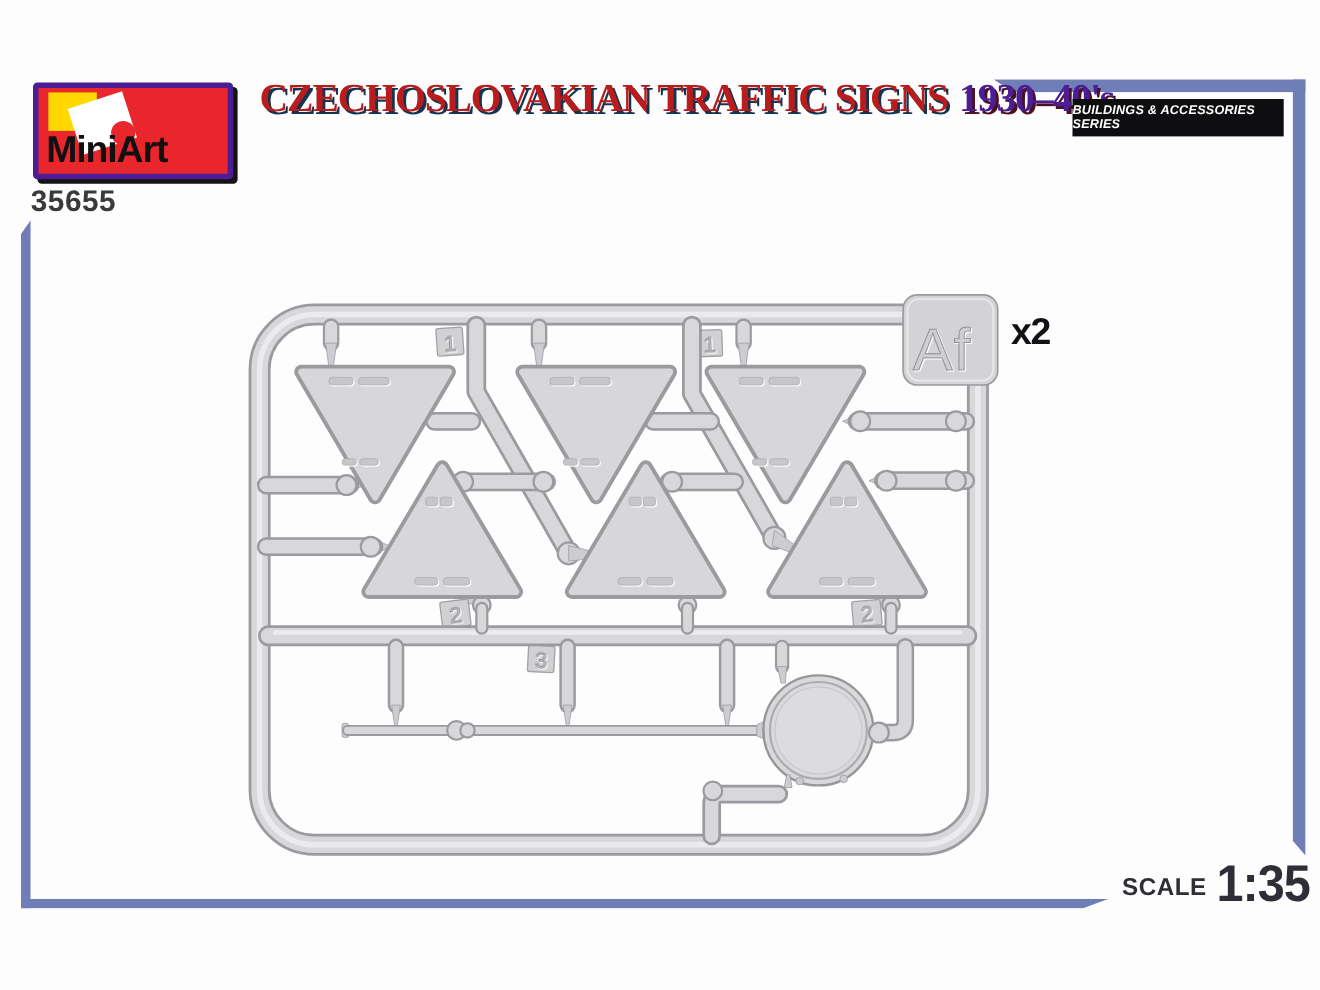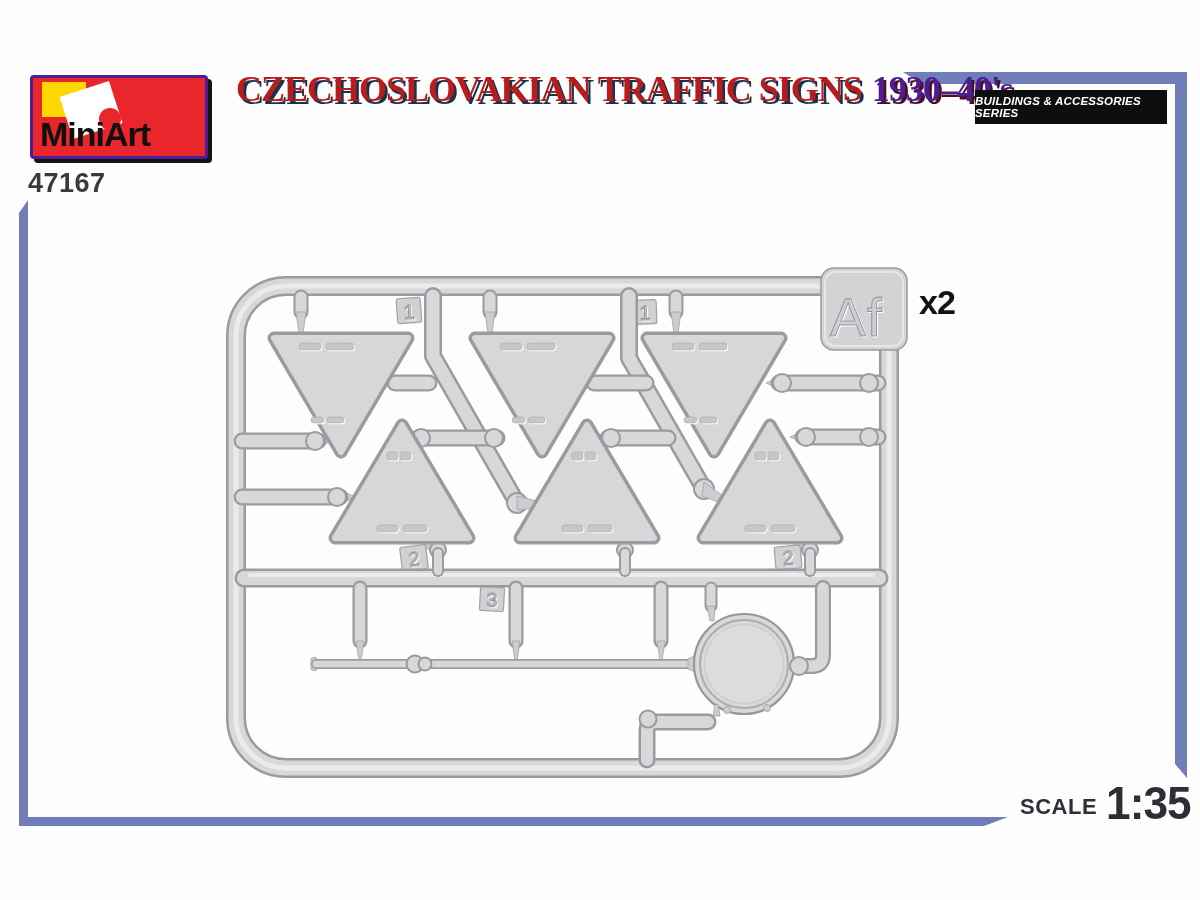--- a/index.html
+++ b/index.html
@@ -1,21 +1,21 @@
 <!DOCTYPE html>
 <html><head>
 <meta charset="utf-8">
 <style>
   html,body{margin:0;padding:0;background:#ffffff;}
   .page{position:relative;width:1200px;height:900px;background:#fdfdfd;overflow:hidden;
         font-family:"Liberation Sans",sans-serif;}
 
   
   .logo{position:absolute;left:30px;top:75px;width:172px;height:78px;background:#e8262c;
-        border:3px solid #4c1d95;border-radius:4px;box-shadow:4px 4px 0 #141414;}
+        border:5px solid #4c1d95;border-radius:4px;box-shadow:4px 4px 0 #141414;}
   .logo .sq-yellow{position:absolute;left:9px;top:4px;width:44px;height:35px;background:#ffd800;}
   .logo .sq-white{position:absolute;left:32px;top:10px;width:52px;height:44px;background:#ffffff;
         transform:rotate(-18deg);}
   .logo .dot-red{position:absolute;left:66px;top:30px;width:22px;height:22px;border-radius:50%;background:#e8262c;}
   .logo .brand{position:absolute;left:7px;bottom:2px;font-size:34px;font-weight:900;color:#101010;
         letter-spacing:-1px;}
   .code{position:absolute;left:28px;top:168px;font-size:27px;font-weight:800;color:#3a3a3c;letter-spacing:0.5px;}
 
   .title{position:absolute;left:236px;top:68px;white-space:nowrap;
          font-family:"Liberation Serif",serif;font-weight:700;font-size:36px;letter-spacing:-1px;}
@@ -68,21 +68,21 @@
   <div class="rule rule-right"></div>
   <div class="rule rule-left"></div>
   <div class="rule rule-bottom"></div>
 
   <div class="logo">
     <div class="sq-yellow"></div>
     <div class="sq-white"></div>
     <div class="dot-red"></div>
     <div class="brand">MiniArt</div>
   </div>
-  <div class="code">47167</div>
+  <div class="code">35655</div>
 
   <div class="title">
     <span class="t-main">CZECHOSLOVAKIAN TRAFFIC SIGNS</span><span class="t-years">1930–40's</span>
   </div>
 
   <div class="series-bar">BUILDINGS &amp; ACCESSORIES SERIES</div>
 
   <div class="qty">x2</div>
 
   <div class="scale">

